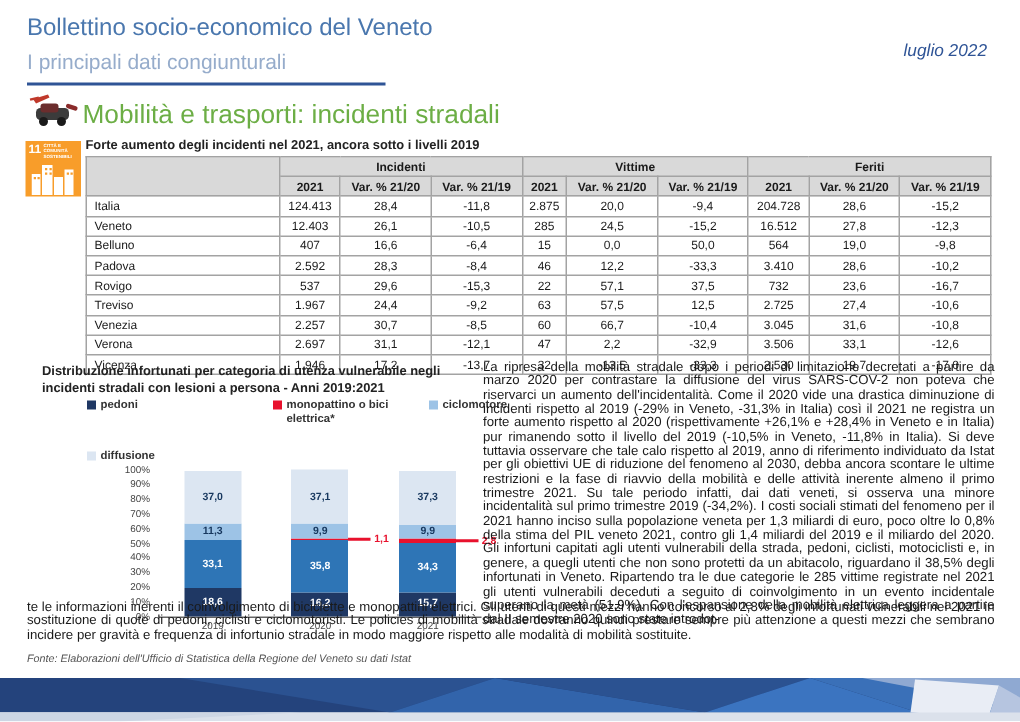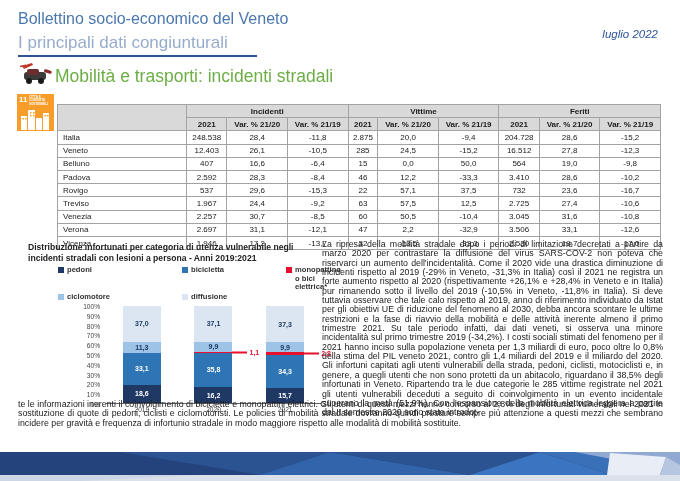--- a/index.html
+++ b/index.html
@@ -2,21 +2,21 @@
 <html><head>
 <meta charset="utf-8">
 <style>
   * { margin:0; padding:0; box-sizing:border-box; }
   html,body { width:680px; height:481px; }
   body { font-family:"Liberation Sans", sans-serif; background:#fff; position:relative; overflow:hidden; }
   .page { position:absolute; inset:0; }
 
   
   .hdr-title { position:absolute; left:18px; top:10px; font-size:16px; color:#4a77ae; }
-  .hdr-sub { position:absolute; left:18px; top:33px; font-size:17px; color:#96accb; }
+  .hdr-sub { position:absolute; left:18px; top:33px; font-size:14px; color:#96accb; }
   .hdr-rule { position:absolute; left:18px; top:55px; width:239px; height:2px; background:#2f5496; }
   .hdr-date { position:absolute; right:22px; top:28px; font-size:11.5px; font-style:italic; color:#2f5496; }
 
   
   .transport-icon { position:absolute; left:16px; top:60px; }
   .sec-title { position:absolute; left:55px; top:66px; font-size:17.5px; color:#6cae45; }
   .sec-sub { position:absolute; left:57px; top:91px; font-size:8.6px; font-weight:bold; color:#222; }
   .sdg { position:absolute; left:17px; top:94px; width:37px; height:37px; background:#f89d2a; color:#fff; overflow:hidden; }
   .sdg-num { position:absolute; left:2px; top:1px; font-size:8px; font-weight:bold;text-align:center; }
   .sdg-label { position:absolute; left:12px; top:2px; font-size:3px; font-weight:bold; line-height:3.4px; width:24px; }
@@ -26,21 +26,21 @@
   table.data { position:absolute; left:57px; top:104px; width:604px; border-collapse:collapse; font-size:8px; color:#1a1a1a; }
   table.data td { border:1px solid #a3a3a3; text-align:center; padding:1.5px 2px; line-height:9.2px; height:12px; }
   table.data tr.ghead td { background:#d9d9d9; font-weight:bold; }
   table.data tr.shead td { background:#d9d9d9; font-weight:bold; white-space:nowrap; }
   table.data td.corner { background:#fff; }
   table.data td.rowlab { text-align:left; padding-left:5px; width:129px; }
 
   
   .chart { position:absolute; left:28px; top:242px; width:295px; }
   .chart-title { font-size:8.6px; font-weight:bold; color:#222; line-height:10.5px; }
-  .legend { display:grid; grid-template-columns:124px 104px auto; margin:3px 0 0 30px; row-gap:1px; }
+  .legend { display:grid; grid-template-columns:124px 104px auto; margin:3px 0 0 30px; row-gap:17px; }
   .leg-item { display:flex; align-items:flex-start; }
   .swatch { width:6px; height:6px; margin:1px 3px 0 0; flex:none; }
   .leg-label { font-size:7.6px; font-weight:bold; color:#333; line-height:8.5px; }
   .chart-plot { position:relative; height:98px; margin-top:5px; }
   .y-axis { position:absolute; left:48px; top:0; bottom:0; width:26px; }
   .ytick { position:absolute; right:2px; transform:translateY(50%); font-size:6.6px; color:#444; }
   .bars { position:absolute; left:78px; right:2px; top:0; bottom:0; border-bottom:1px solid #666;
           display:flex; justify-content:space-around; align-items:flex-end; }
   .bar { width:38px; height:100%; display:flex; flex-direction:column-reverse; }
   .seg { position:relative; display:flex; align-items:center; justify-content:center; overflow:visible; }
@@ -93,20 +93,21 @@
       <rect x="9" y="6" width="1.5" height="1.5" fill="#f89d2a"></rect>
         <rect x="12" y="6" width="1.5" height="1.5" fill="#f89d2a"></rect>
       <rect x="9" y="9" width="1.5" height="1.5" fill="#f89d2a"></rect>
         <rect x="12" y="9" width="1.5" height="1.5" fill="#f89d2a"></rect>
       <rect x="1.5" y="12" width="1.5" height="1.5" fill="#f89d2a"></rect>
         <rect x="4" y="12" width="1.5" height="1.5" fill="#f89d2a"></rect>
       <rect x="23.5" y="9" width="1.5" height="1.5" fill="#f89d2a"></rect>
         <rect x="26" y="9" width="1.5" height="1.5" fill="#f89d2a"></rect>
     </svg>
   </div>
+  <div class="sec-sub">Forte aumento degli incidenti nel 2021, ancora sotto i livelli 2019</div>
 
   <table class="data">
     <thead>
         <tr class="ghead">
           <td class="corner" rowspan="2"></td>
           <td colspan="3">Incidenti</td>
           <td colspan="3">Vittime</td>
           <td colspan="3">Feriti</td>
         </tr>
         <tr class="shead">
@@ -117,21 +118,21 @@
           <td>Var. % 21/20</td>
           <td>Var. % 21/19</td>
           <td>2021</td>
           <td>Var. % 21/20</td>
           <td>Var. % 21/19</td>
         </tr>
       </thead>
     <tbody>
         <tr>
           <td class="rowlab">Italia</td>
-          <td>248.538</td>
+          <td>124.413</td>
           <td>28,4</td>
           <td>-11,8</td>
           <td>2.875</td>
           <td>20,0</td>
           <td>-9,4</td>
           <td>204.728</td>
           <td>28,6</td>
           <td>-15,2</td>
         </tr>
         <tr>
@@ -193,21 +194,21 @@
           <td>2.725</td>
           <td>27,4</td>
           <td>-10,6</td>
         </tr>
         <tr>
           <td class="rowlab">Venezia</td>
           <td>2.257</td>
           <td>30,7</td>
           <td>-8,5</td>
           <td>60</td>
-          <td>50,5</td>
+          <td>66,7</td>
           <td>-10,4</td>
           <td>3.045</td>
           <td>31,6</td>
           <td>-10,8</td>
         </tr>
         <tr>
           <td class="rowlab">Verona</td>
           <td>2.697</td>
           <td>31,1</td>
           <td>-12,1</td>
@@ -232,24 +233,20 @@
         </tr>
       </tbody>
   </table>
 
   <div class="chart">
     <div class="chart-title">Distribuzione infortunati per categoria di utenza vulnerabile negli incidenti stradali con lesioni a persona - Anni 2019:2021</div>
     <div class="legend">
         <div class="leg-item">
           <span class="swatch" style="background: rgb(31, 56, 100);"></span>
           <span class="leg-label">pedoni</span>
-        </div>
-        <div class="leg-item">
-          <span class="swatch" style="background: rgb(46, 117, 182);"></span>
-          <span class="leg-label">bicicletta</span>
         </div>
         <div class="leg-item">
           <span class="swatch" style="background: rgb(232, 17, 45);"></span>
           <span class="leg-label">monopattino o bici elettrica*</span>
         </div>
         <div class="leg-item">
           <span class="swatch" style="background: rgb(157, 195, 230);"></span>
           <span class="leg-label">ciclomotore</span>
         </div>
         <div class="leg-item">
@@ -330,20 +327,21 @@
     </div>
     <div class="x-labels">
         <div class="xlab">2019</div>
         <div class="xlab">2020</div>
         <div class="xlab">2021</div>
       </div>
   </div>
 
   <div class="body-col">La ripresa della mobilità stradale dopo i periodi di limitazione decretati a partire da marzo 2020 per contrastare la diffusione del virus SARS-COV-2 non poteva che riservarci un aumento dell'incidentalità. Come il 2020 vide una drastica diminuzione di incidenti rispetto al 2019 (-29% in Veneto, -31,3% in Italia) così il 2021 ne registra un forte aumento rispetto al 2020 (rispettivamente +26,1% e +28,4% in Veneto e in Italia) pur rimanendo sotto il livello del 2019 (-10,5% in Veneto, -11,8% in Italia). Si deve tuttavia osservare che tale calo rispetto al 2019, anno di riferimento individuato da Istat per gli obiettivi UE di riduzione del fenomeno al 2030, debba ancora scontare le ultime restrizioni e la fase di riavvio della mobilità e delle attività inerente almeno il primo trimestre 2021. Su tale periodo infatti, dai dati veneti, si osserva una minore incidentalità sul primo trimestre 2019 (-34,2%). I costi sociali stimati del fenomeno per il 2021 hanno inciso sulla popolazione veneta per 1,3 miliardi di euro, poco oltre lo 0,8% della stima del PIL veneto 2021, contro gli 1,4 miliardi del 2019 e il miliardo del 2020. Gli infortuni capitati agli utenti vulnerabili della strada, pedoni, ciclisti, motociclisti e, in genere, a quegli utenti che non sono protetti da un abitacolo, riguardano il 38,5% degli infortunati in Veneto. Ripartendo tra le due categorie le 285 vittime registrate nel 2021 gli utenti vulnerabili deceduti a seguito di coinvolgimento in un evento incidentale superano la metà (51,9%). Con l'espansione della mobilità elettrica leggera a partire dal II semestre 2020 sono state introdot-</div>
   <div class="body-full">te le informazioni inerenti il coinvolgimento di biciclette e monopattini elettrici. Gli utenti di questi mezzi hanno concorso al 2,8% degli infortunati vulnerabili nel 2021 in sostituzione di quote di pedoni, ciclisti e ciclomotoristi. Le policies di mobilità stradale dovranno quindi prestare sempre più attenzione a questi mezzi che sembrano incidere per gravità e frequenza di infortunio stradale in modo maggiore rispetto alle modalità di mobilità sostituite.</div>
+  <div class="source">Fonte: Elaborazioni dell'Ufficio di Statistica della Regione del Veneto su dati Istat</div>
 
   <div class="footer">
     <svg width="680" height="31" viewBox="0 0 680 31">
       <rect x="0" y="2" width="680" height="23" fill="#24437c"></rect>
       <polygon points="120,2 260,25 330,2" fill="#2b5291"></polygon>
       <polygon points="260,25 330,2 470,25" fill="#3264ab"></polygon>
       <polygon points="330,2 470,25 540,2" fill="#2b5291"></polygon>
       <polygon points="470,25 540,2 612,25" fill="#3b74c0"></polygon>
       <polygon points="540,2 680,2 680,25 612,25" fill="#3a70b8"></polygon>
       <polygon points="575,2 680,2 680,22" fill="#8fa9d2"></polygon>

